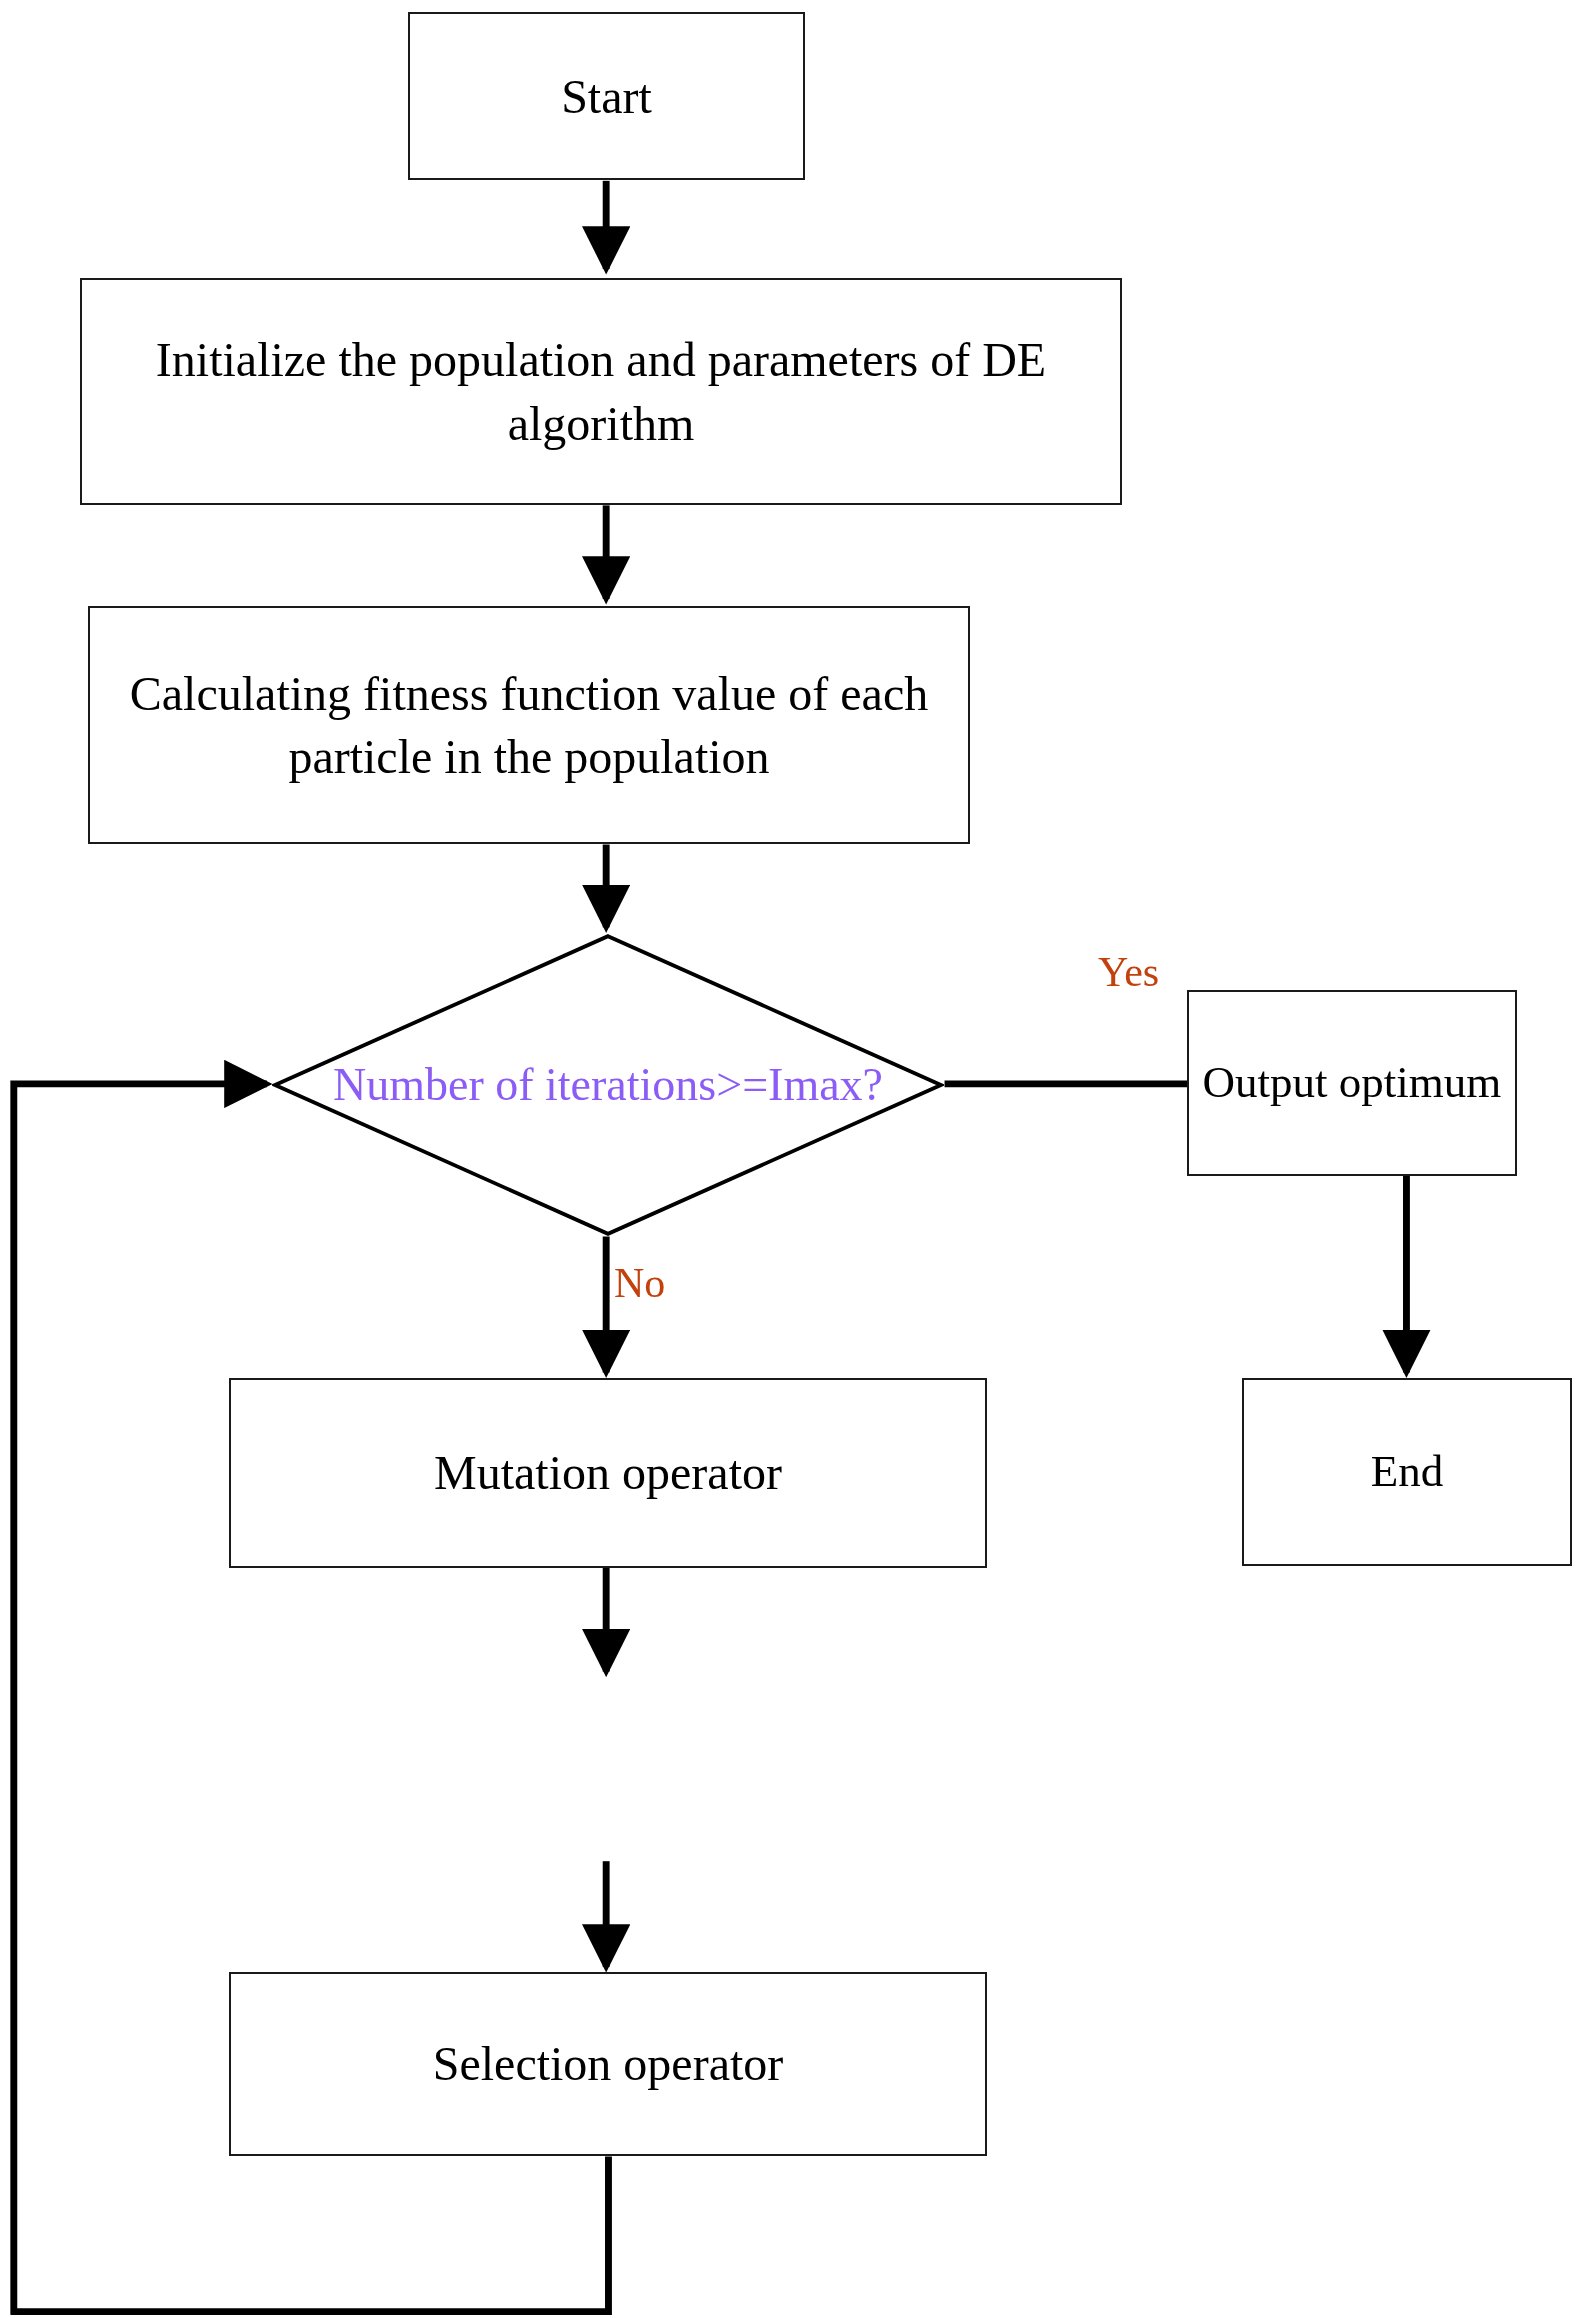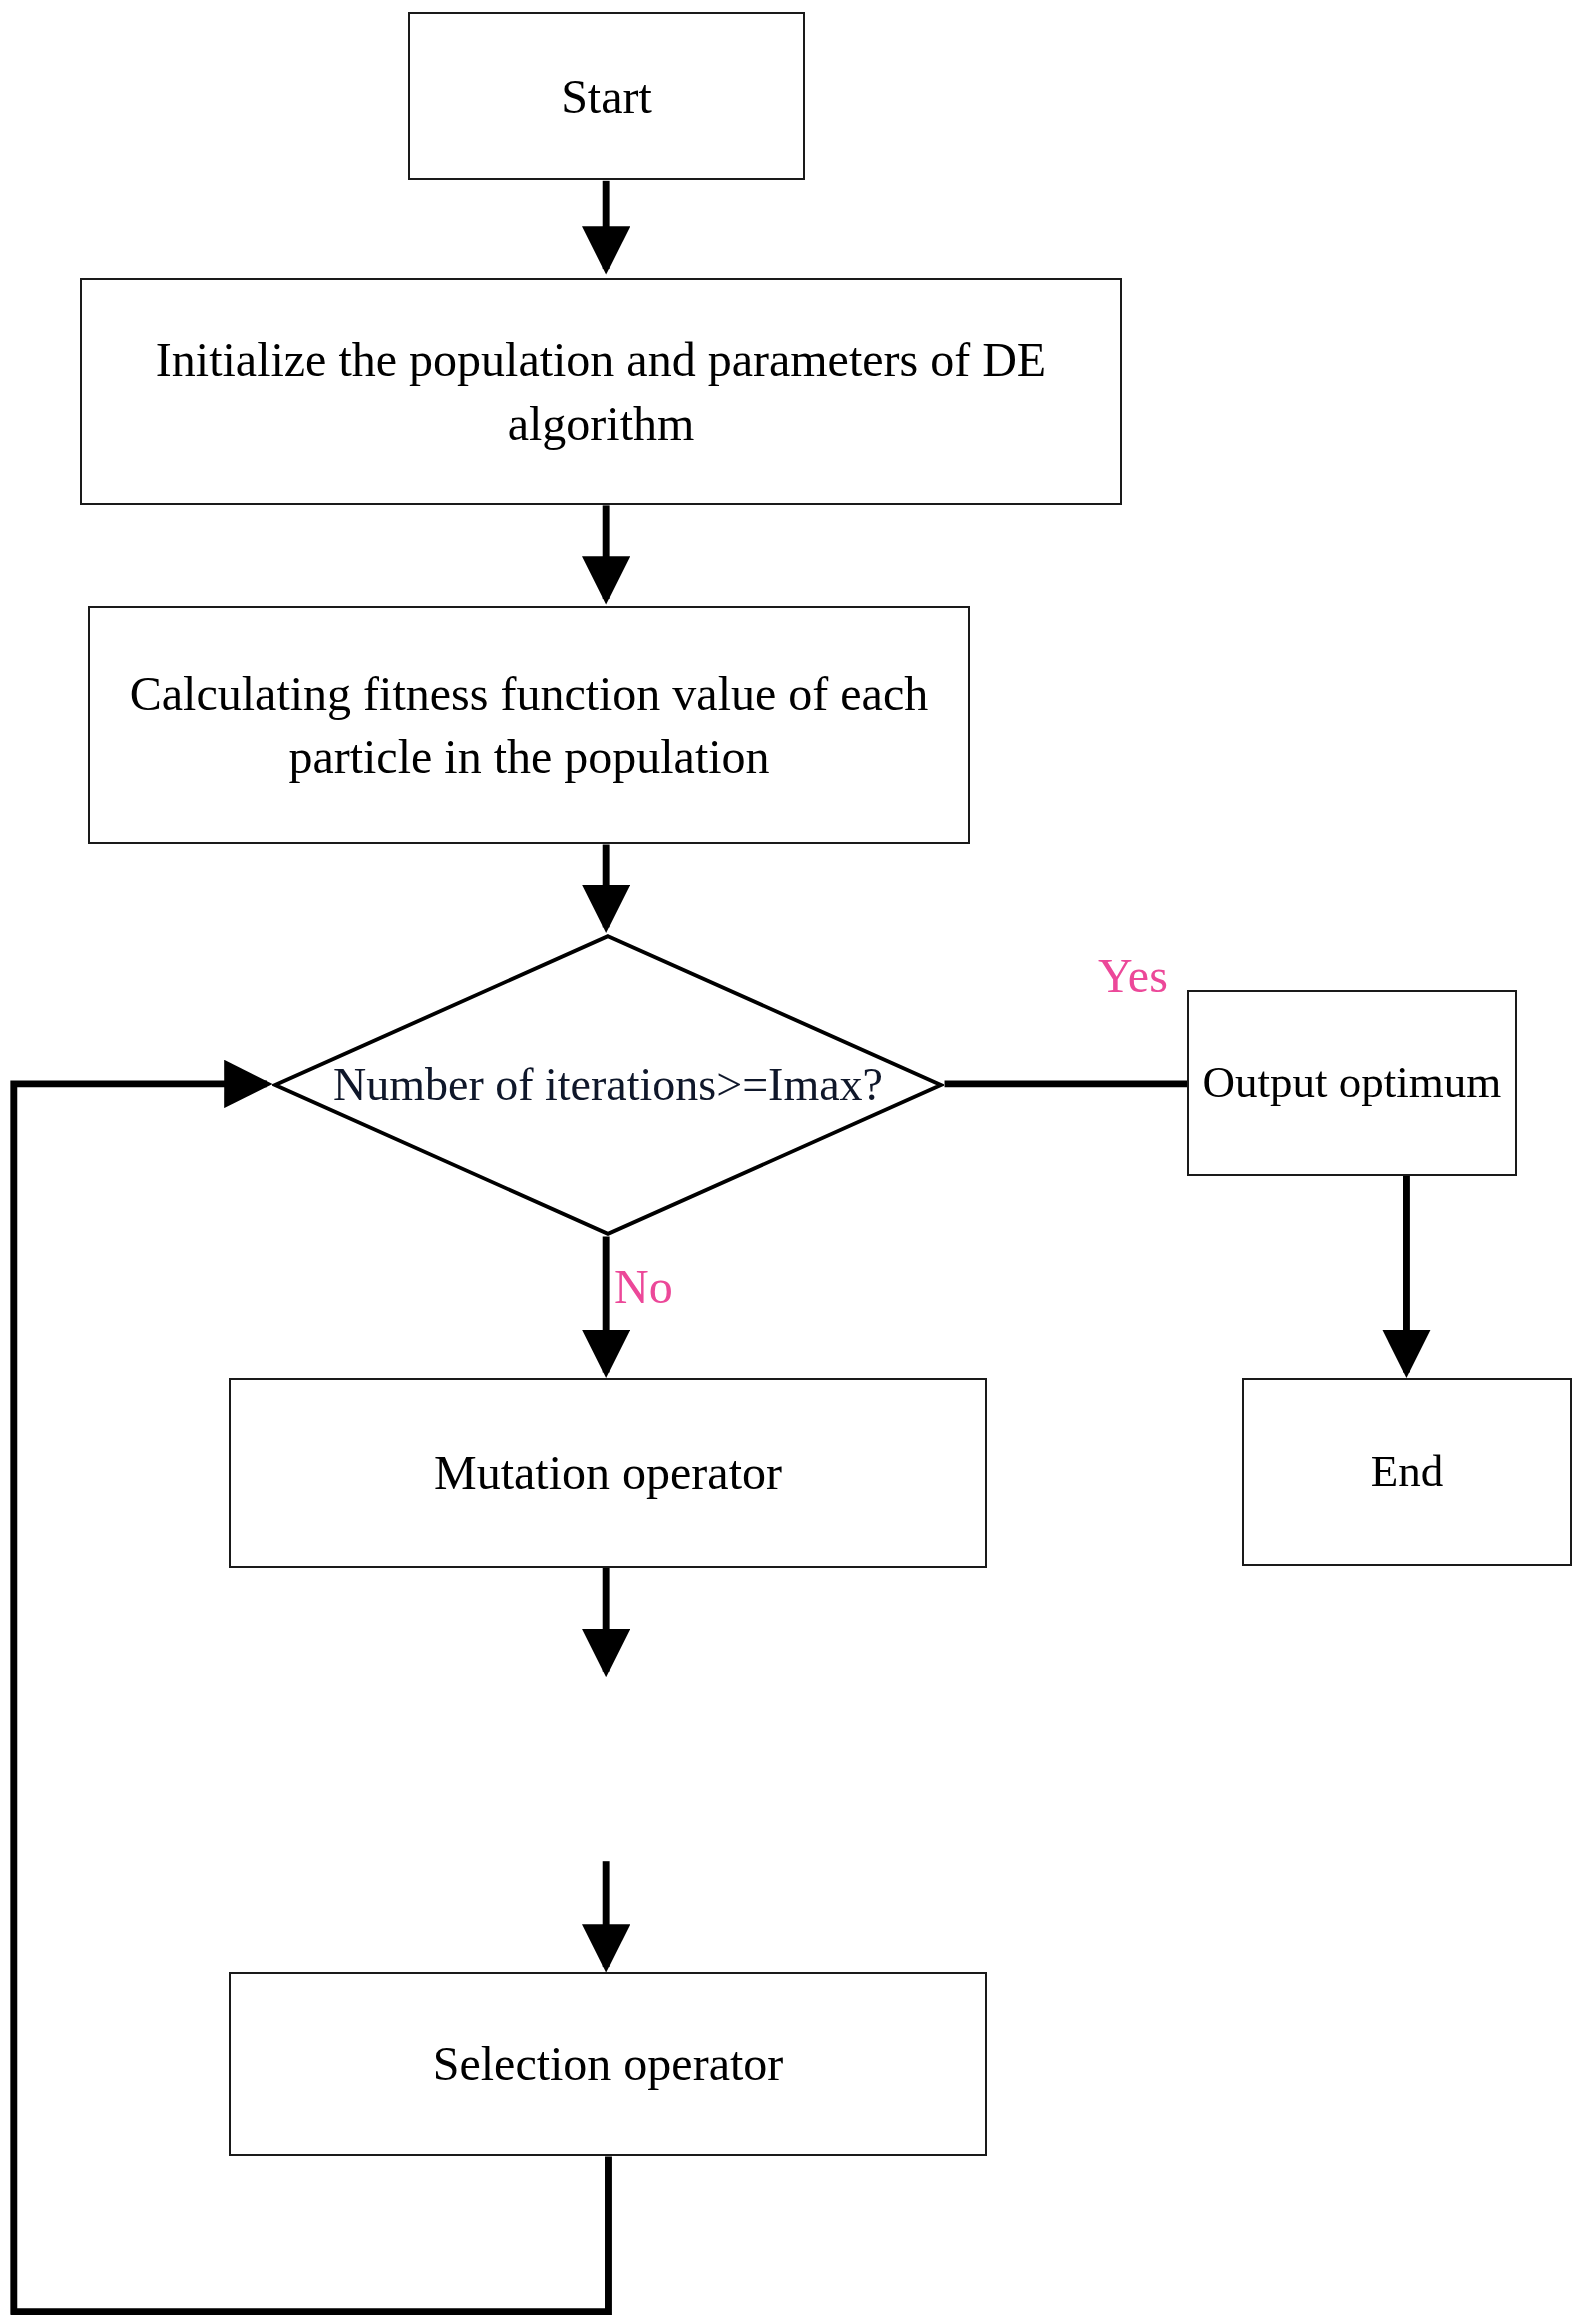--- a/index.html
+++ b/index.html
@@ -57,40 +57,40 @@
   #node-decision .diamond-label {
     position: absolute;
     left: 0; top: 0;
     width: 100%; height: 100%;
     display: flex;
     align-items: center;
     justify-content: center;
     text-align: center;
     font-size: 46px;
     line-height: 1.28;
-    color: #0f172a;
+    color: #8b5cf6;
     white-space: pre-line;
     pointer-events: none;
   }
 
   
   #edges {
     position: absolute;
     left: 0; top: 0;
     width: 1586px;
     height: 2319px;
     pointer-events: none;
   }
   #edges svg { display:block; }
 
   
   .edge-label {
     position: absolute;
-    font-size: 48px;
-    color: #ec4899;
+    font-size: 42px;
+    color: #c2410c;
     white-space: nowrap;
   }
   #label-yes { left: 1098px; top: 948px; }
   #label-no  { left: 614px;  top: 1259px; }
 </style>
 </head>
 <body>
 
 <div id="canvas">
 

